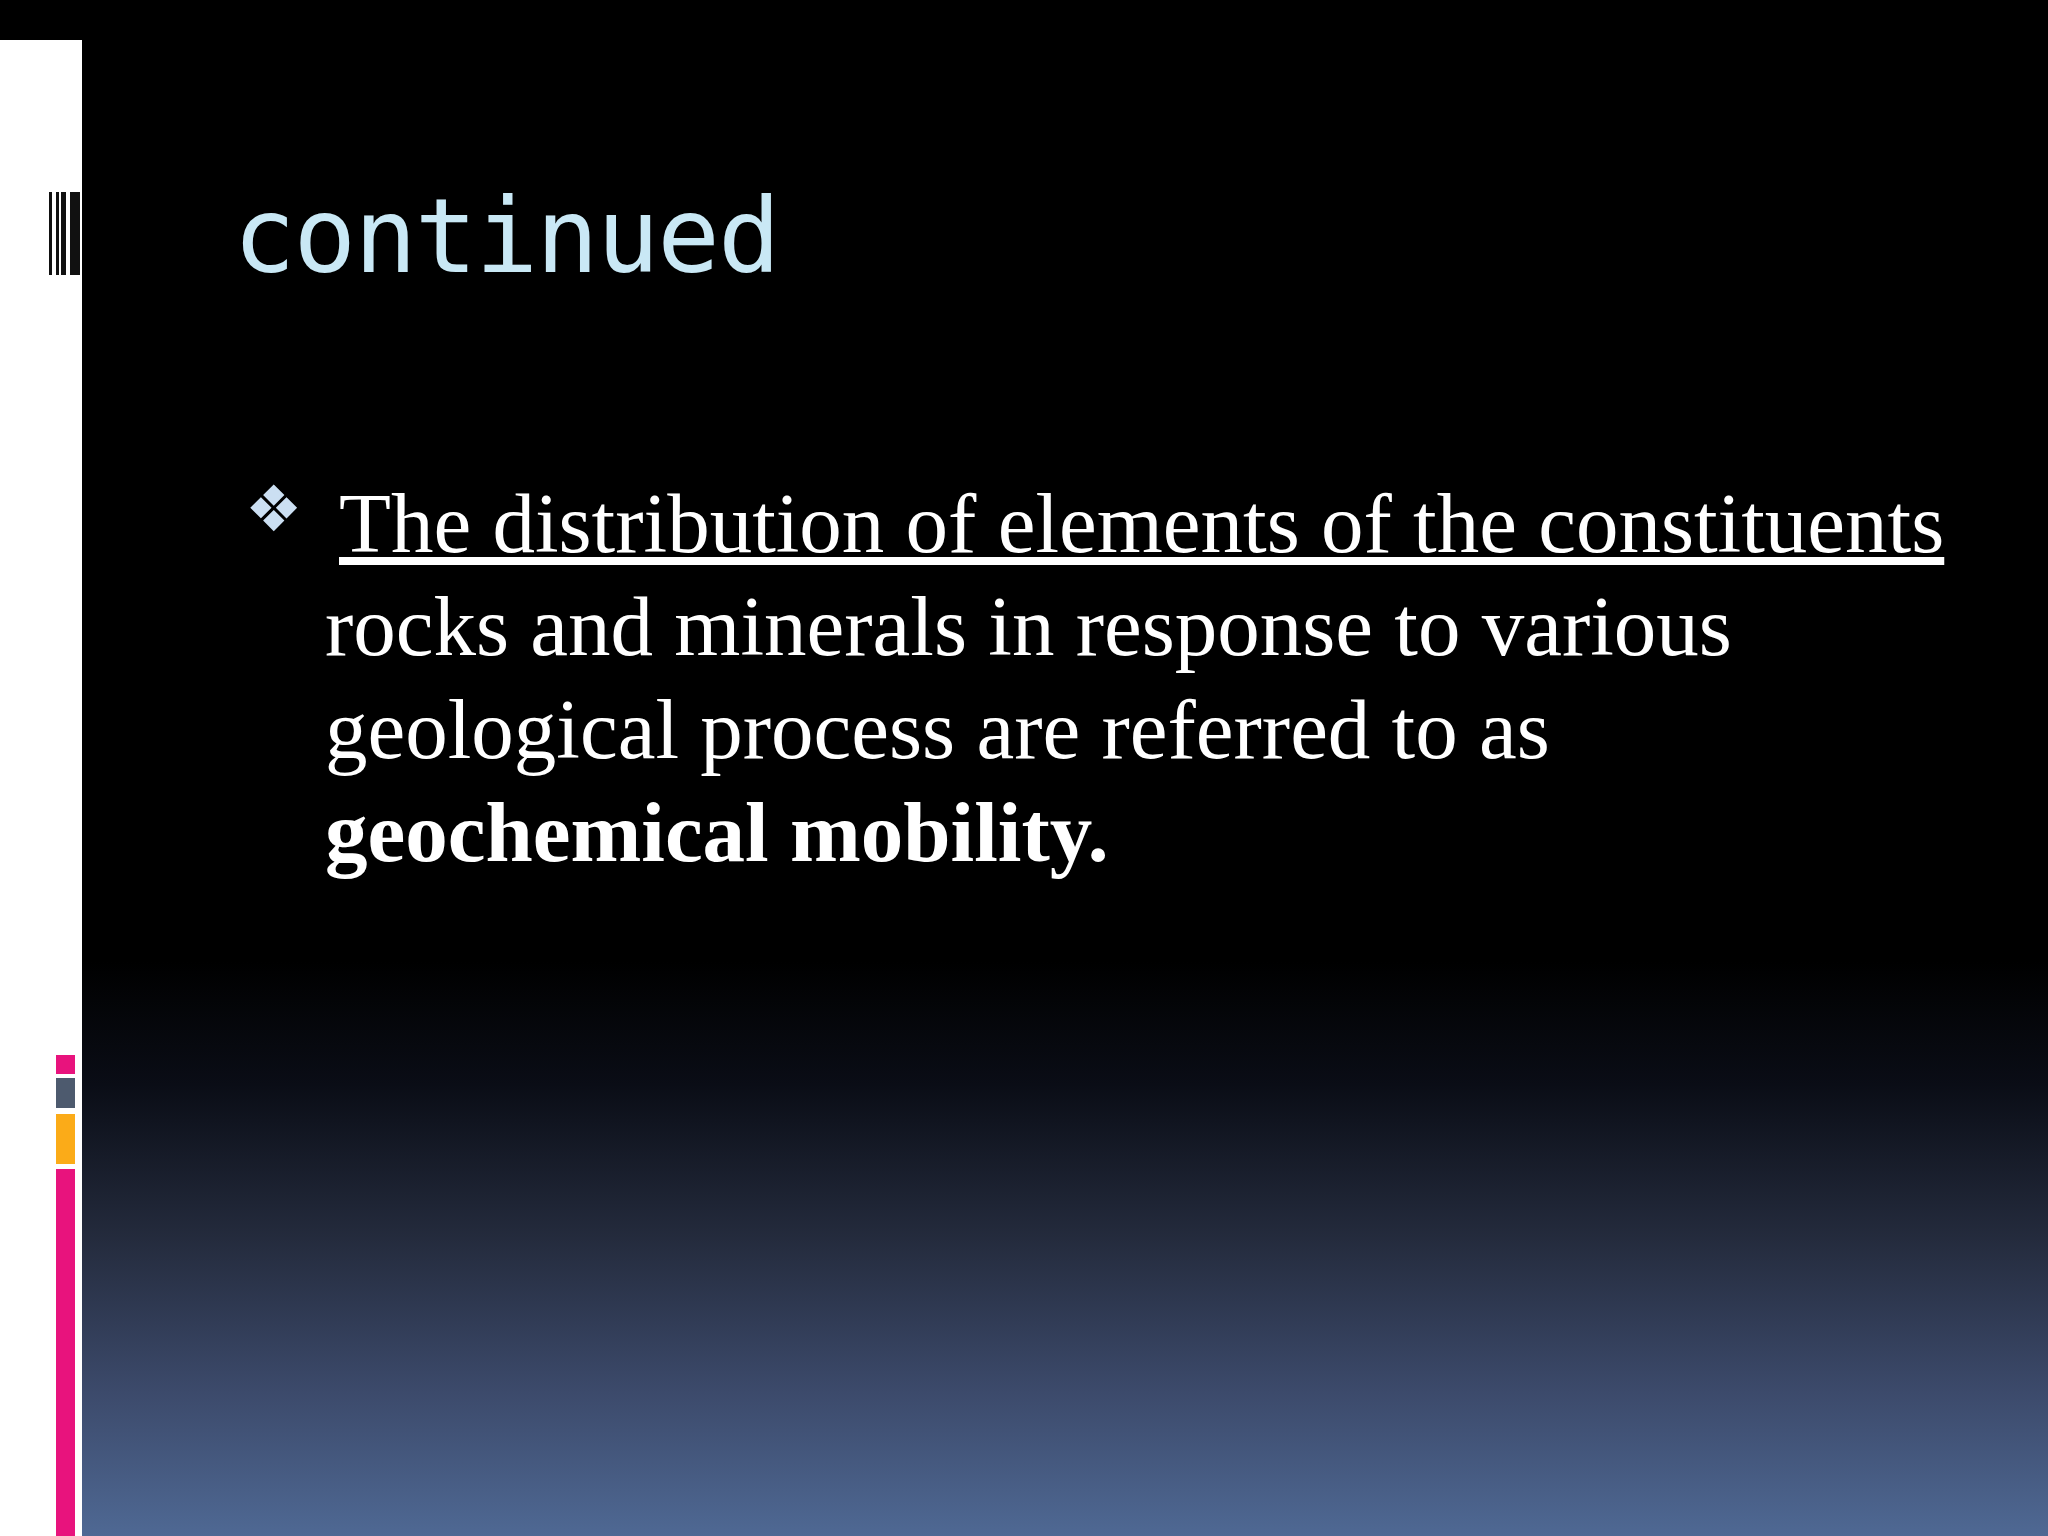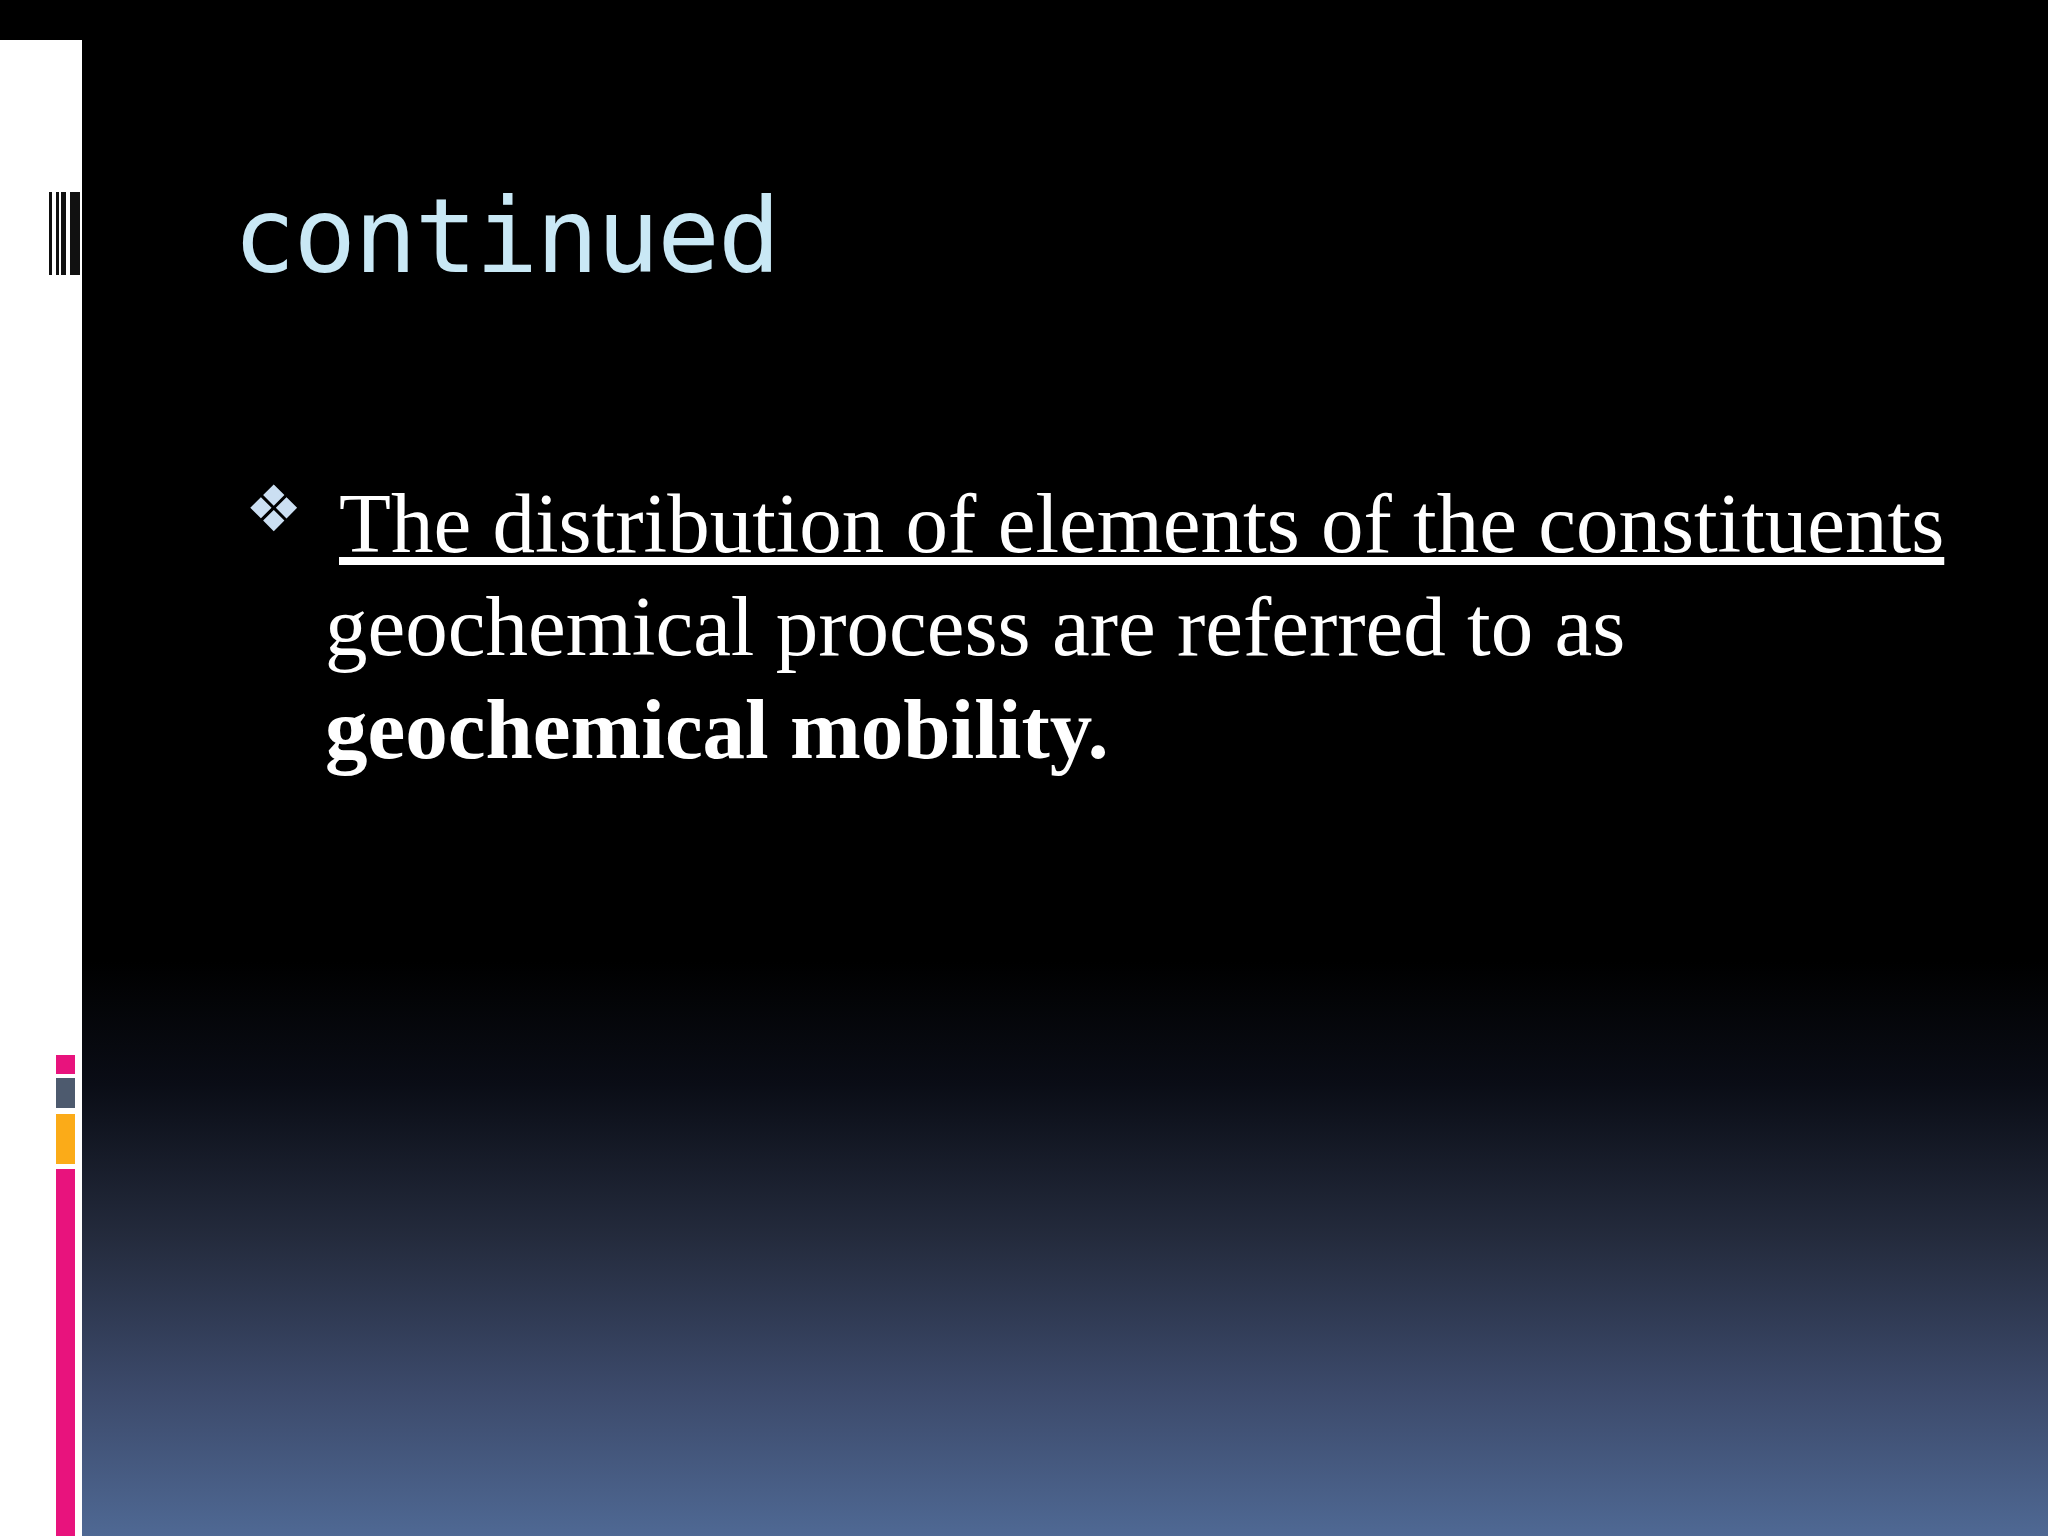--- a/index.html
+++ b/index.html
@@ -113,17 +113,18 @@
     <div class="bar slate"></div>
     <div class="bar orange"></div>
     <div class="bar pink-tall"></div>
   </div>
 
   <h1 class="title">continued</h1>
 
   <div class="body-block">
     <span class="bullet">❖</span>
     <div class="line first">The distribution of elements of the constituents</div>
-    <div class="line">geochemical process are referred to as</div>
+    <div class="line">rocks and minerals in response to various</div>
+    <div class="line">geological process are referred to as</div>
     <div class="line bold">geochemical mobility.</div>
   </div>
 
 </div>
 
 </body></html>

